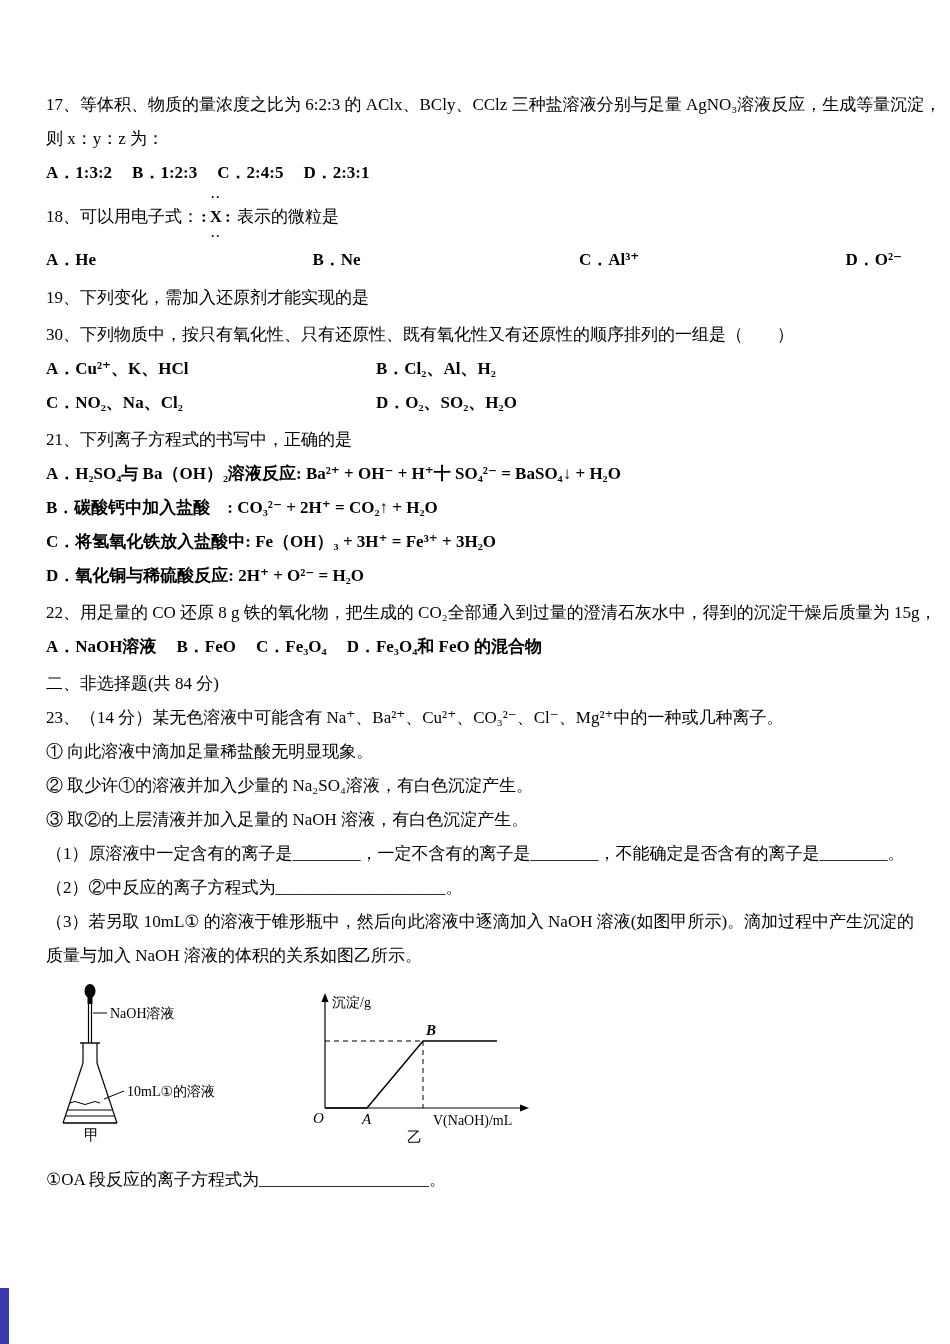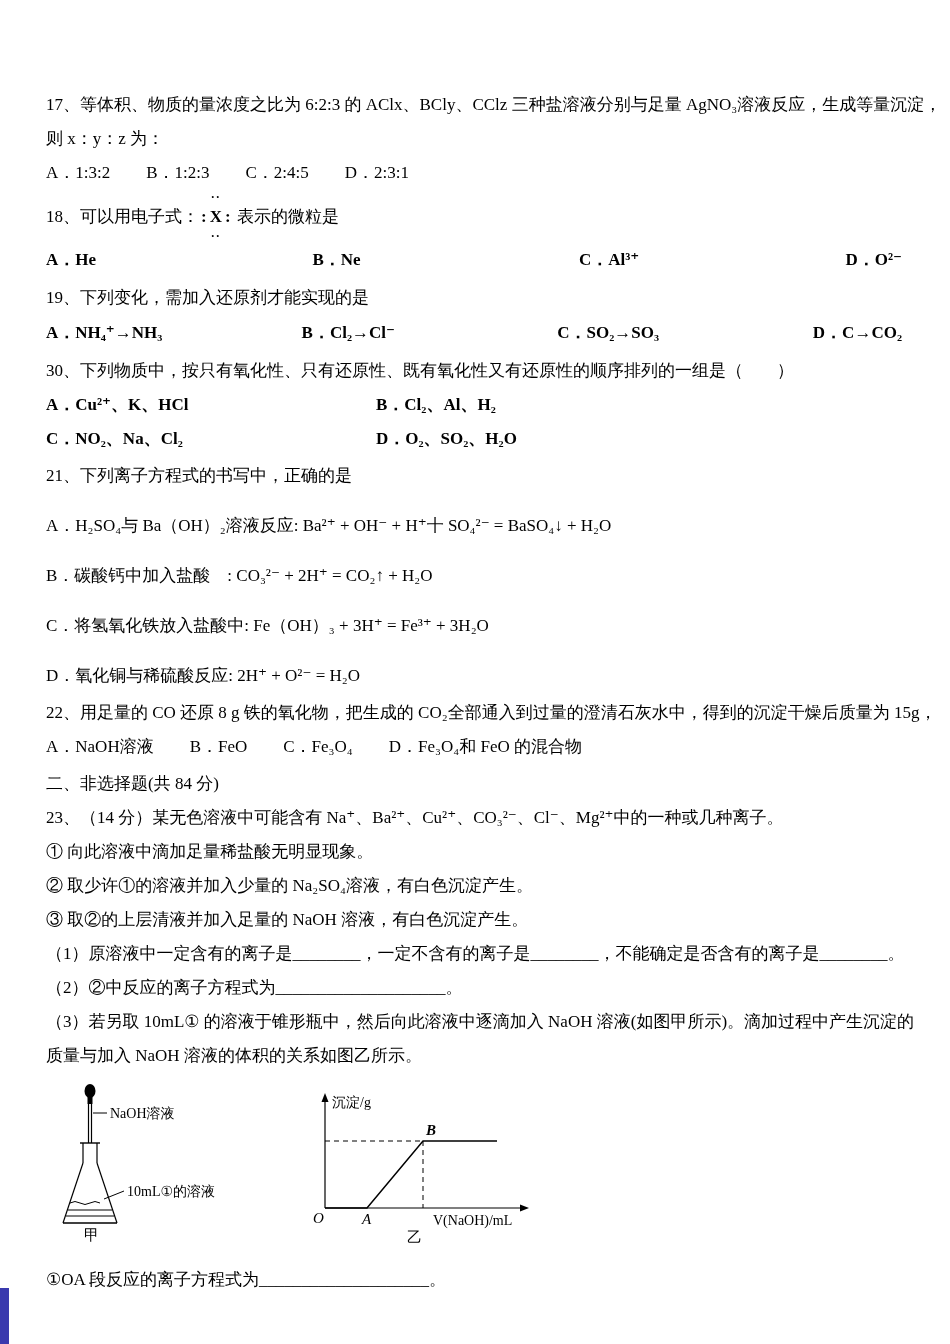--- a/index.html
+++ b/index.html
@@ -6,29 +6,29 @@
   html, body { margin: 0; padding: 0; }
   body {
     width: 950px; height: 1344px;
     background: #ffffff; color: #000;
     font-family: "Liberation Serif", "DejaVu Serif", serif;
     position: relative; overflow: hidden;
   }
   .paper { position: absolute; top: 88px; left: 46px; right: 48px; font-size: 17px; }
   .ln { margin: 0; line-height: 34px; white-space: nowrap; }
   .qblock { margin: 0 0 3px 0; }
-  .bold { font-weight: normal; margin-top: 16px; }
+  .bold { font-weight: bold; }
   
   .opts4 { display: flex; line-height: 36px; font-weight: bold; justify-content: space-between; }
   .opts4 > span { width: 166px; }
   .opts4 > span:last-child { width: auto; }
   .opts2 { display: flex; line-height: 34px; font-weight: bold; }
   .opts2 > span { width: 330px; }
   .opts2 > span:last-child { width: auto; }
-  .optsrow { display: flex; gap: 36px; line-height: 34px; font-weight: normal; }
+  .optsrow { display: flex; gap: 20px; line-height: 34px; font-weight: bold; }
   
   .edot { display: inline-block; position: relative; font-weight: bold; padding: 0 2px; }
   .edot-core { display: inline-block; position: relative; padding: 0 3px; }
   .edot-top, .edot-bottom {
     position: absolute; left: 50%; transform: translateX(-50%);
     font-size: 12px; line-height: 8px; letter-spacing: 1px; font-weight: bold;
   }
   .edot-top { top: -7px; }
   .edot-bottom { bottom: -6px; }
   .edot-side { font-weight: bold; }
@@ -60,26 +60,20 @@
     <div class="opts4" style="margin-top:8px;">
       <span>A．He</span>
       <span>B．Ne</span>
       <span>C．Al³⁺</span>
       <span>D．O²⁻</span>
     </div>
   </div>
 
   <div class="qblock">
     <p class="ln">19、下列变化，需加入还原剂才能实现的是</p>
-    <div class="opts4">
-      <span>A．NH₄⁺→NH₃</span>
-      <span>B．Cl₂→Cl⁻</span>
-      <span>C．SO₂→SO₃</span>
-      <span>D．C→CO₂</span>
-    </div>
   </div>
 
   <div class="qblock">
     <p class="ln">30、下列物质中，按只有氧化性、只有还原性、既有氧化性又有还原性的顺序排列的一组是（　　）</p>
     <div class="opts2">
       <span>A．Cu²⁺、K、HCl</span>
       <span>B．Cl₂、Al、H₂</span>
     </div>
     <div class="opts2">
       <span>C．NO₂、Na、Cl₂</span>

